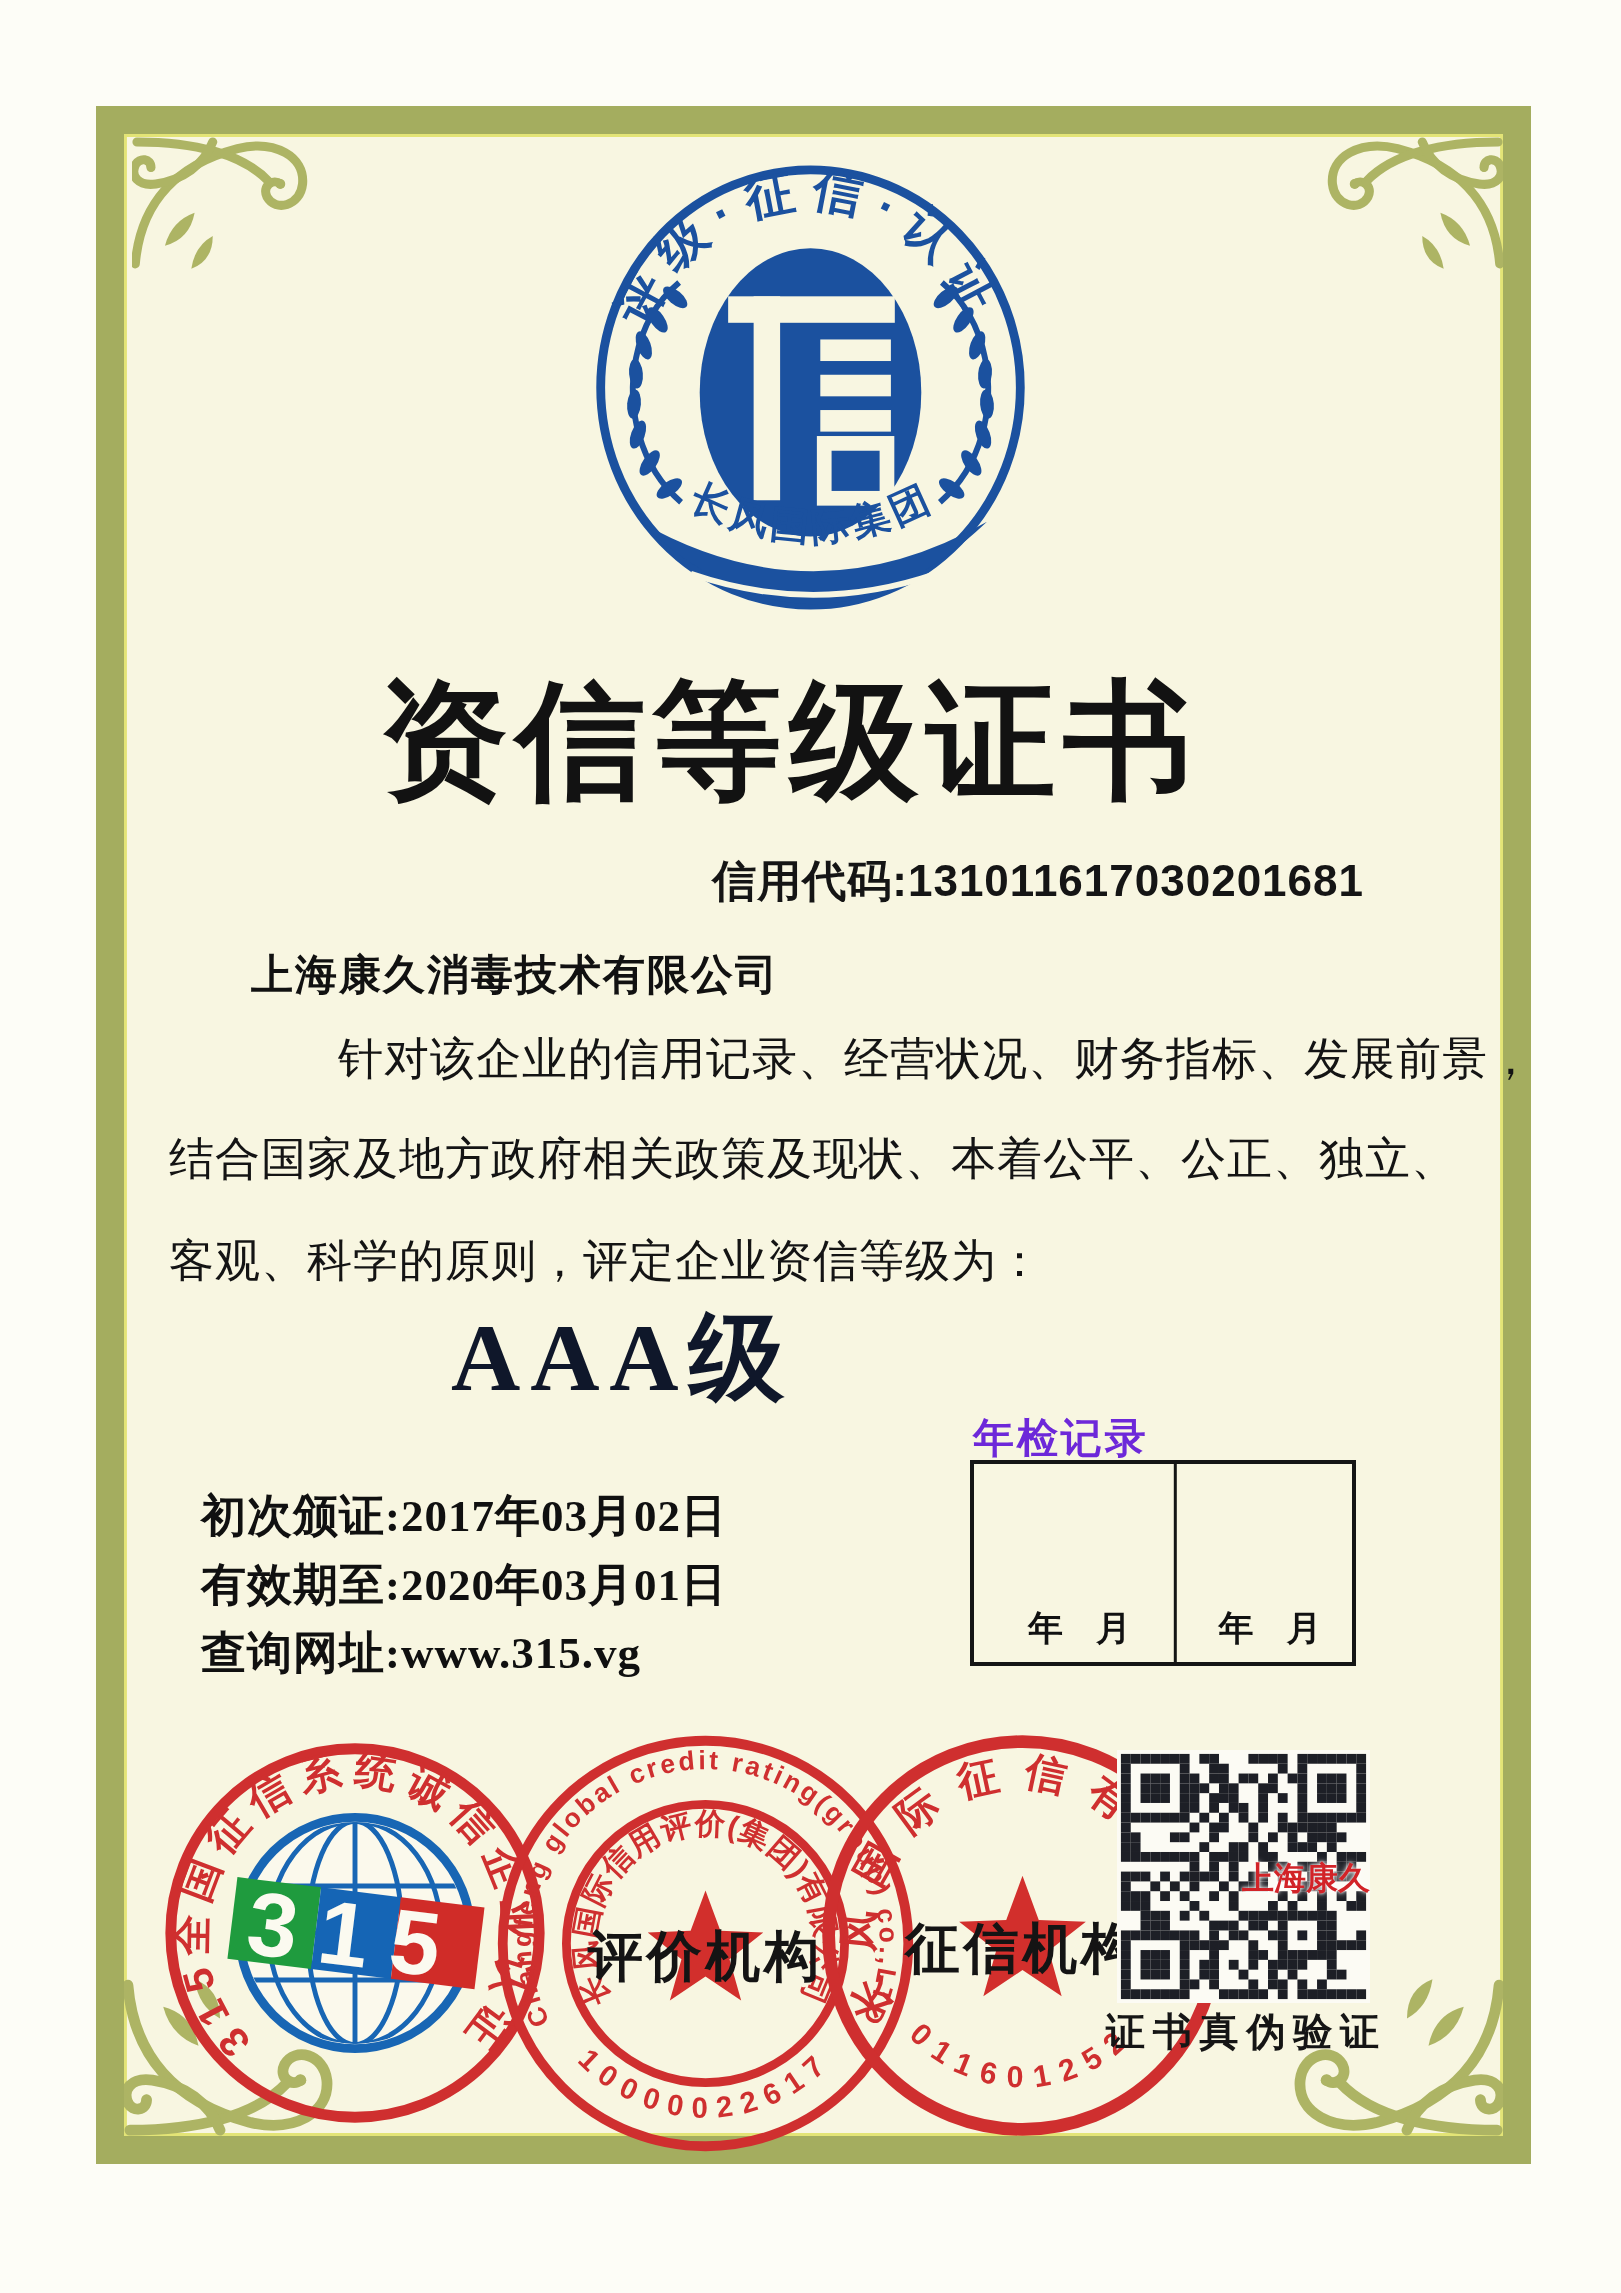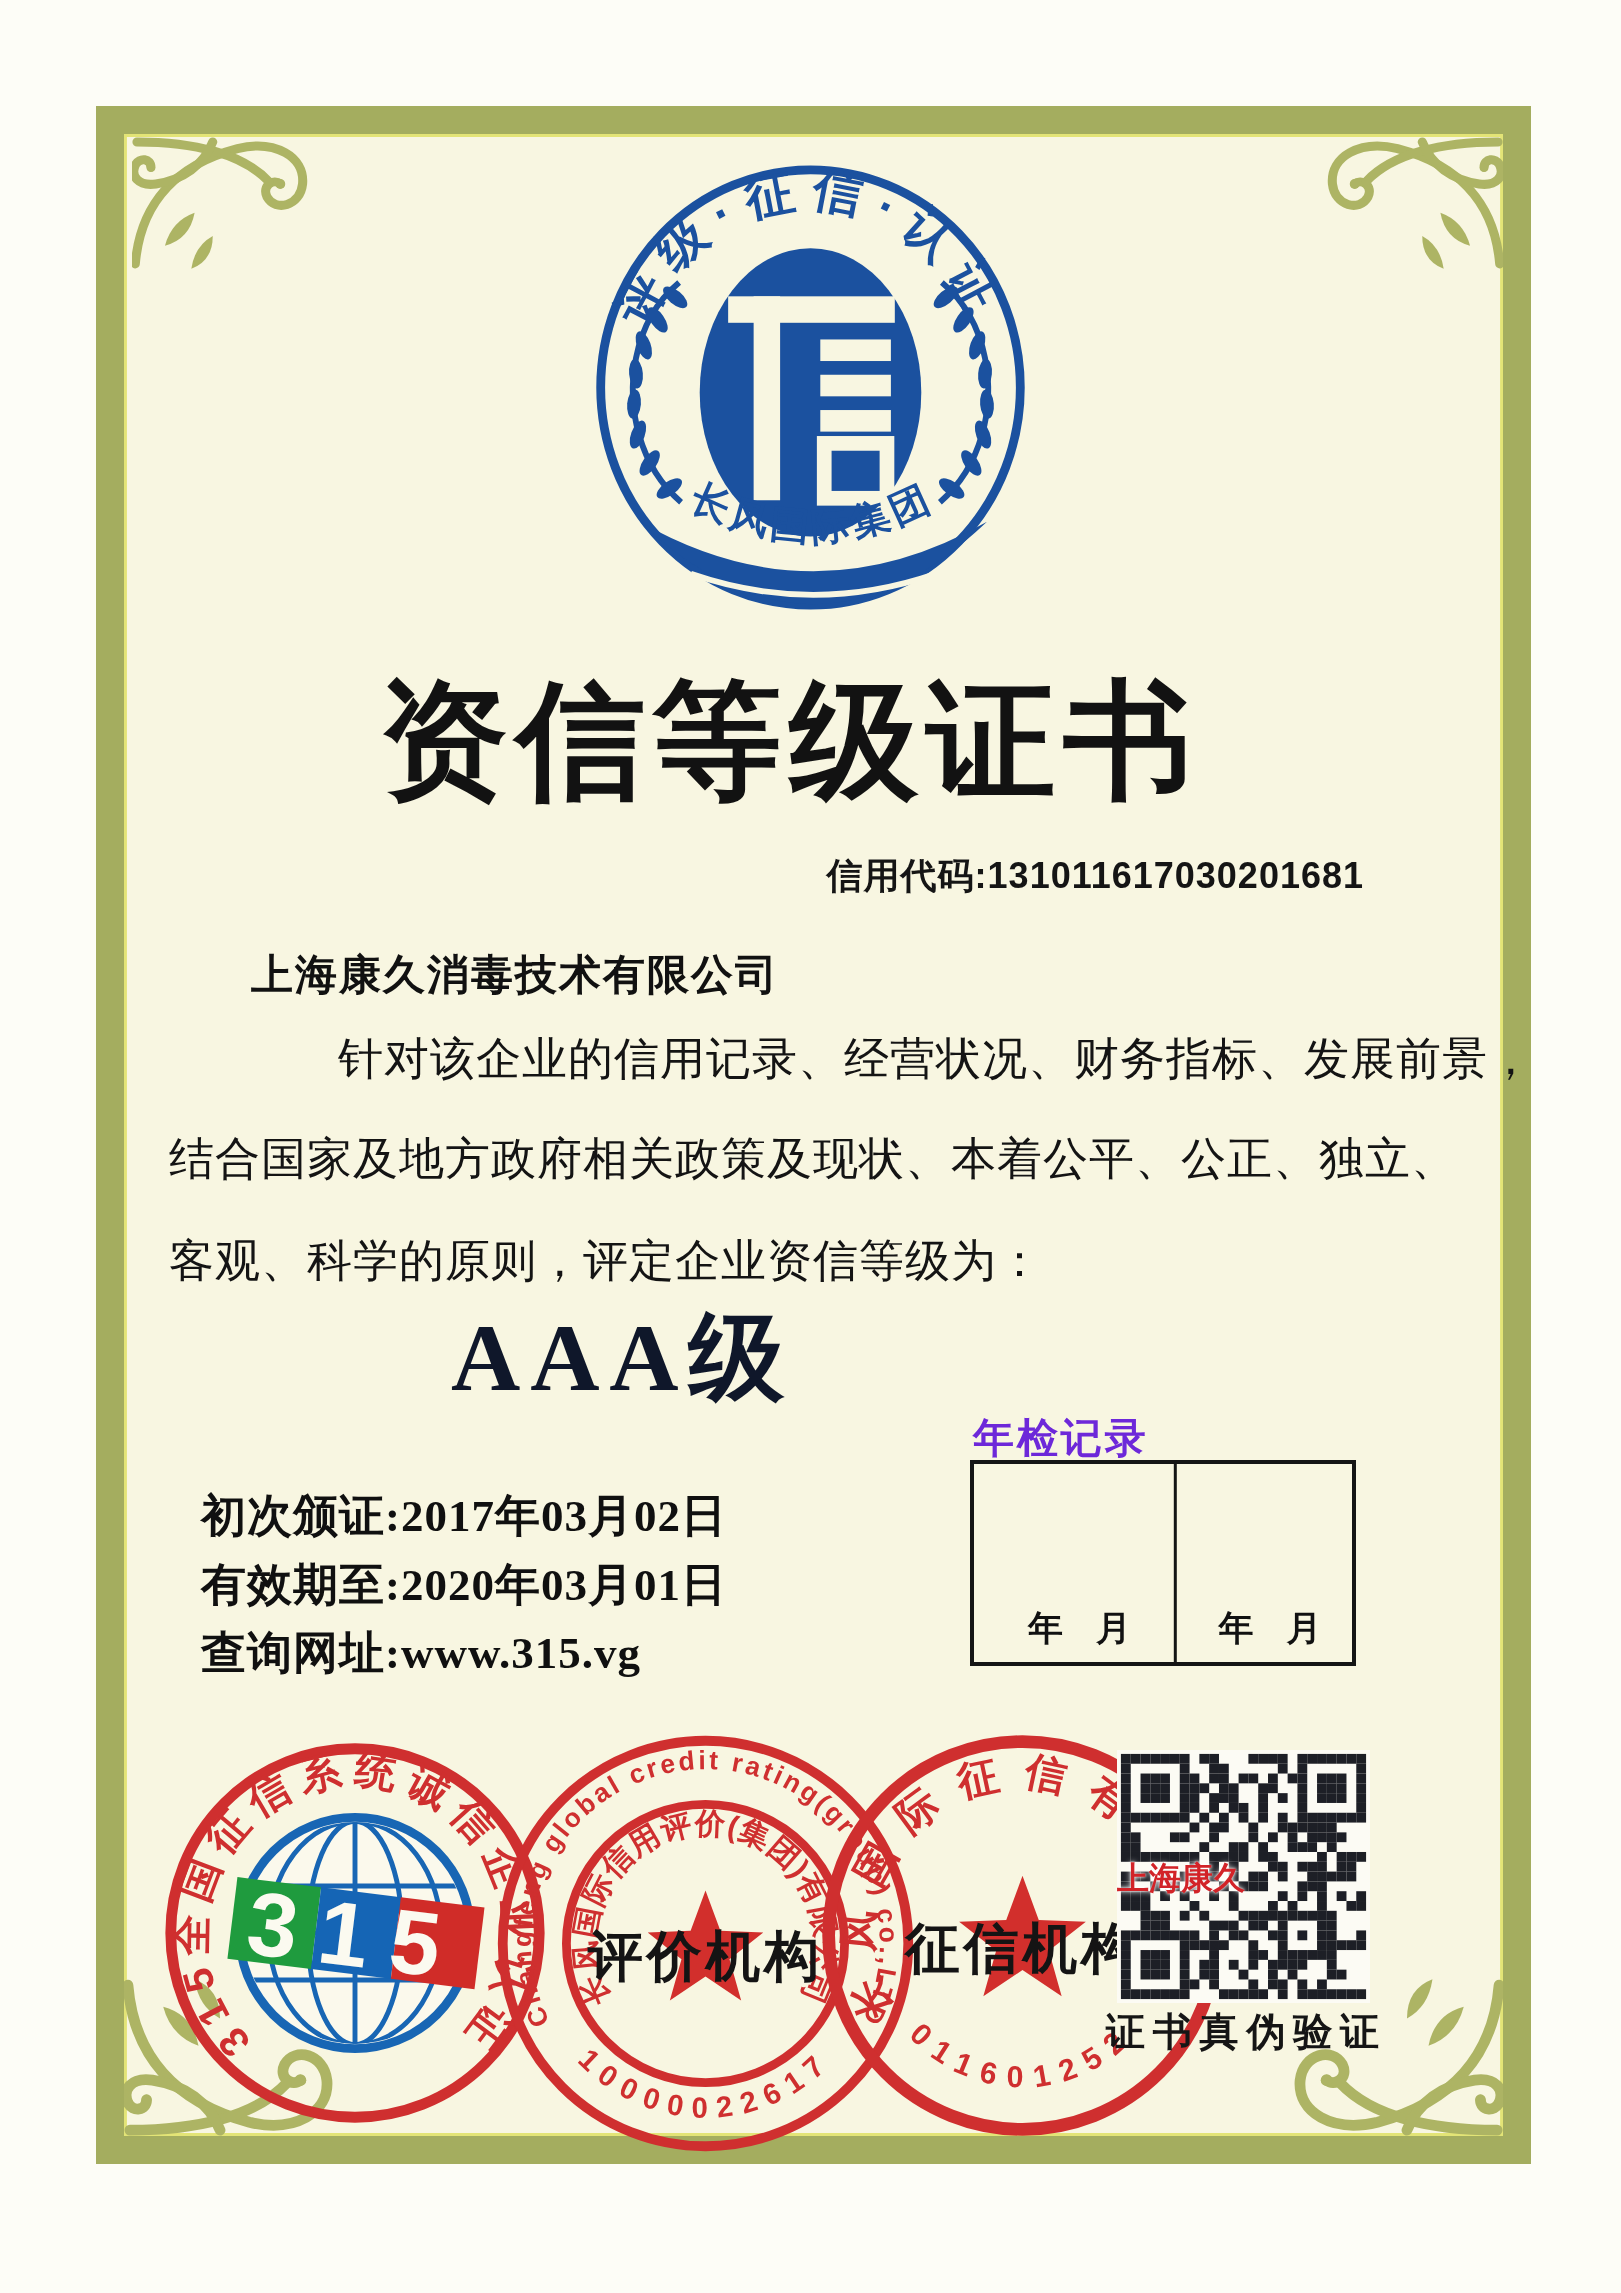--- a/index.html
+++ b/index.html
@@ -12,21 +12,21 @@
   .page-frame{
     left:96px;top:106px;width:1435px;height:2058px;box-sizing:border-box;
     background:#f8f6e1;border:28px solid #a4ad5f;
     box-shadow:inset 0 0 0 2.9px #e3e476;
   }
   .cert-title{
     left:0;top:670px;width:1579px;text-align:center;
     font-size:129px;font-weight:900;letter-spacing:7.8px;color:#121212;line-height:1.1;
   }
   .credit-code{
-    right:257px;top:852px;font-size:36px;font-weight:bold;color:#151515;letter-spacing:1px;
+    right:257px;top:852px;font-size:44px;font-weight:bold;color:#151515;letter-spacing:1px;
   }
   .company{
     left:251px;top:947px;font-size:42px;font-weight:bold;color:#111;letter-spacing:2px;
   }
   .body-line{
     left:169px;width:1284px;font-family:"Liberation Serif","DejaVu Serif",serif;
     font-size:45px;color:#141414;letter-spacing:1px;white-space:nowrap;
   }
   .body-line.l1{top:1029px;padding-left:169px;}
   .body-line.l2{top:1129px;}
@@ -50,21 +50,21 @@
   }
   .annual-cell:first-child{border-right:3.9px solid #151515;}
   .date-line{
     left:201px;font-family:"Liberation Serif","DejaVu Serif",serif;
     font-size:45px;font-weight:bold;color:#101010;letter-spacing:1px;white-space:nowrap;
   }
   .date-line.d1{top:1486px;}
   .date-line.d2{top:1555px;}
   .date-line.d3{top:1623px;}
   .qr-overlay{
-    left:1117px;top:1857px;width:253px;text-align:left;
+    left:1117px;top:1857px;width:253px;text-align:right;
     font-family:"Liberation Serif","DejaVu Serif",serif;
     font-size:32px;font-weight:bold;color:#d22328;
     text-shadow:0 0 2.9px #ffffff,0 0 5.9px #ffffff;
   }
   .qr-caption{
     left:1106px;top:2005px;width:278px;text-align:center;
     font-size:39px;font-weight:bold;color:#151515;letter-spacing:7.8px;white-space:nowrap;
   }
   svg text{font-family:"Liberation Sans","DejaVu Sans",sans-serif;}
 </style>

